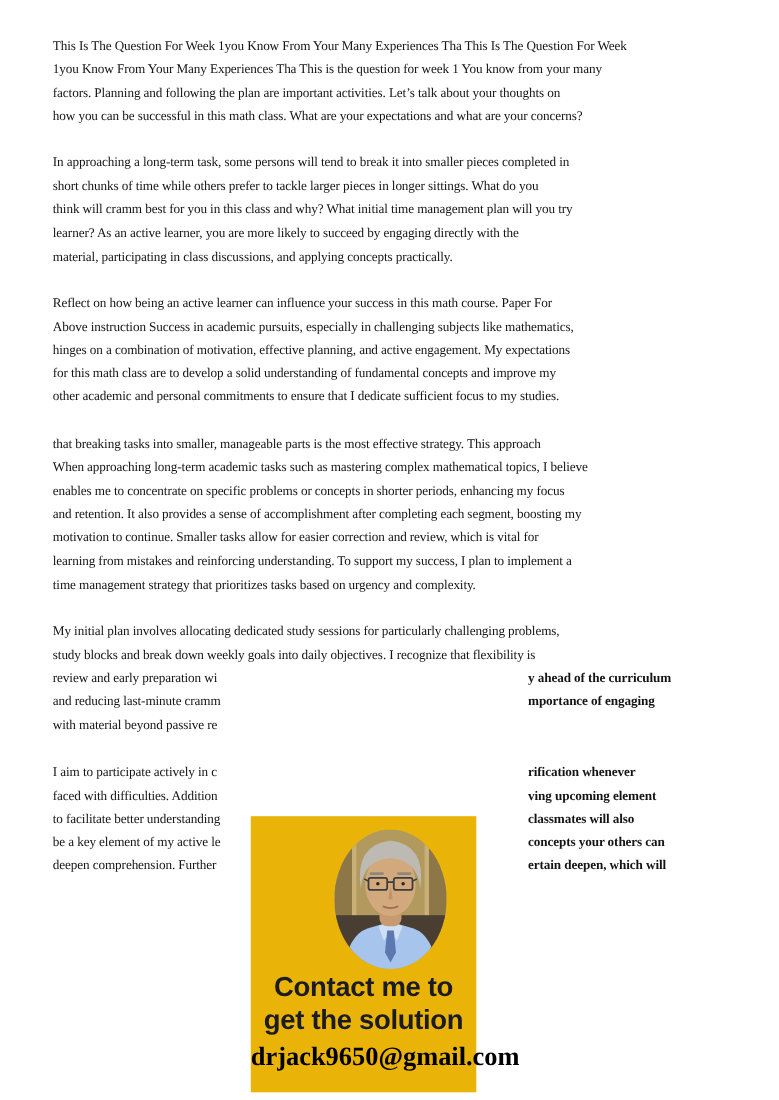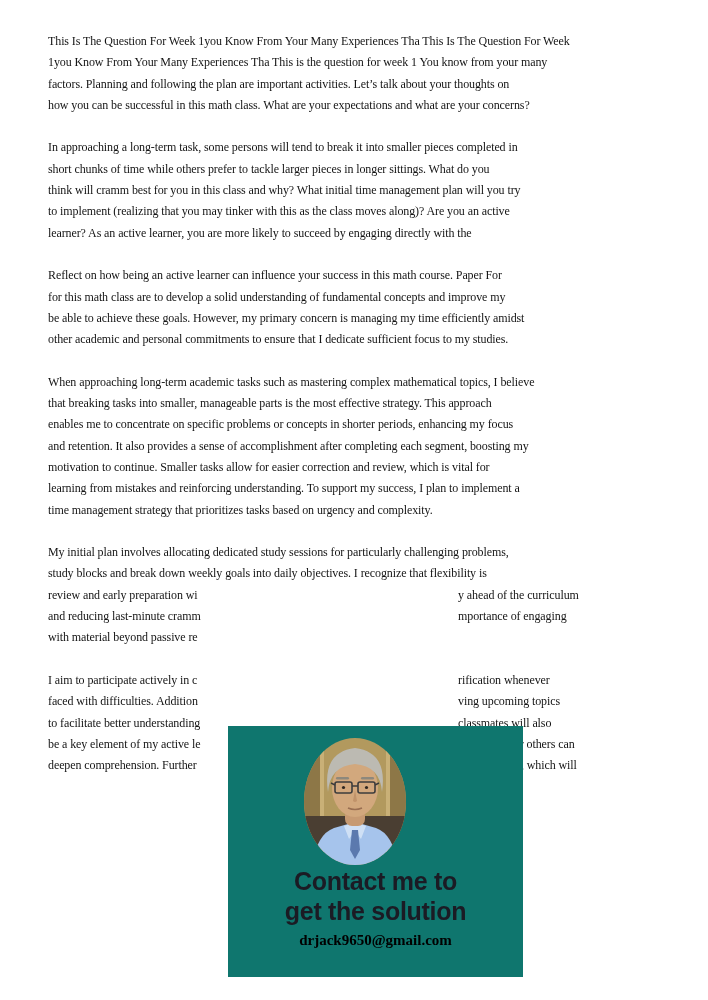--- a/index.html
+++ b/index.html
@@ -6,70 +6,71 @@
   .page{
     position:relative;width:708px;height:1000px;background:#ffffff;
     overflow:hidden;font-family:"Liberation Serif", serif;color:#141414;
   }
   .doc{
     position:absolute;left:48px;top:31px;width:650px;
     font-size:12px;line-height:21.3px;letter-spacing:-0.1px;
   }
   .para{margin:0 0 21.3px 0;}
   .line{position:relative;height:21.3px;white-space:nowrap;}
-  .frag-right{position:absolute;left:410px;top:0;}
+  .frag-right{position:absolute;left:432px;top:0;font-weight:bold;}
   
   .card{
-    position:absolute;left:228px;top:726px;width:295px;height:251px;
-    background:#0f766e;
+    position:absolute;left:228px;top:742px;width:205px;height:251px;
+    background:#eab308;
   }
   .photo{position:absolute;left:76px;top:12px;width:102px;height:127px;}
   .card-heading{
     position:absolute;top:140px;left:0;width:100%;text-align:center;
     font-family:"Liberation Sans", sans-serif;font-weight:700;
     font-size:25px;line-height:30px;color:#1b1b24;letter-spacing:-0.3px;
   }
   .card-email{
     position:absolute;top:206px;left:0;width:100%;text-align:center;
     font-family:"Liberation Serif", serif;font-weight:700;
-    font-size:15px;color:#000000;
+    font-size:24px;color:#000000;
   }
 </style>
 </head>
 <body>
 
 <div class="page">
 
   <div class="doc">
 
     <div class="para">
       <div class="line">This Is The Question For Week 1you Know From Your Many Experiences Tha This Is The Question For Week</div>
       <div class="line">1you Know From Your Many Experiences Tha This is the question for week 1 You know from your many</div>
       <div class="line">factors. Planning and following the plan are important activities. Let’s talk about your thoughts on</div>
       <div class="line">how you can be successful in this math class. What are your expectations and what are your concerns?</div>
     </div>
 
     <div class="para">
       <div class="line">In approaching a long-term task, some persons will tend to break it into smaller pieces completed in</div>
       <div class="line">short chunks of time while others prefer to tackle larger pieces in longer sittings. What do you</div>
       <div class="line">think will cramm best for you in this class and why? What initial time management plan will you try</div>
-      <div class="line">to implement (realizing that you may tinker with this as the class moves along)? Are you an active</div>
       <div class="line">learner? As an active learner, you are more likely to succeed by engaging directly with the</div>
+      <div class="line">material, participating in class discussions, and applying concepts practically.</div>
     </div>
 
     <div class="para">
       <div class="line">Reflect on how being an active learner can influence your success in this math course. Paper For</div>
+      <div class="line">Above instruction Success in academic pursuits, especially in challenging subjects like mathematics,</div>
+      <div class="line">hinges on a combination of motivation, effective planning, and active engagement. My expectations</div>
       <div class="line">for this math class are to develop a solid understanding of fundamental concepts and improve my</div>
-      <div class="line">be able to achieve these goals. However, my primary concern is managing my time efficiently amidst</div>
       <div class="line">other academic and personal commitments to ensure that I dedicate sufficient focus to my studies.</div>
     </div>
 
     <div class="para">
+      <div class="line">that breaking tasks into smaller, manageable parts is the most effective strategy. This approach</div>
       <div class="line">When approaching long-term academic tasks such as mastering complex mathematical topics, I believe</div>
-      <div class="line">that breaking tasks into smaller, manageable parts is the most effective strategy. This approach</div>
       <div class="line">enables me to concentrate on specific problems or concepts in shorter periods, enhancing my focus</div>
       <div class="line">and retention. It also provides a sense of accomplishment after completing each segment, boosting my</div>
       <div class="line">motivation to continue. Smaller tasks allow for easier correction and review, which is vital for</div>
       <div class="line">learning from mistakes and reinforcing understanding. To support my success, I plan to implement a</div>
       <div class="line">time management strategy that prioritizes tasks based on urgency and complexity.</div>
     </div>
 
     <div class="para">
       <div class="line">My initial plan involves allocating dedicated study sessions for particularly challenging problems,</div>
       <div class="line">study blocks and break down weekly goals into daily objectives. I recognize that flexibility is</div>
@@ -87,21 +88,21 @@
       </div>
     </div>
 
     <div class="para">
       <div class="line">
         <span>I aim to participate actively in c</span>
         <span class="frag-right">rification whenever</span>
       </div>
       <div class="line">
         <span>faced with difficulties. Addition</span>
-        <span class="frag-right">ving upcoming topics</span>
+        <span class="frag-right">ving upcoming element</span>
       </div>
       <div class="line">
         <span>to facilitate better understanding</span>
         <span class="frag-right">classmates will also</span>
       </div>
       <div class="line">
         <span>be a key element of my active le</span>
         <span class="frag-right">concepts your others can</span>
       </div>
       <div class="line">

